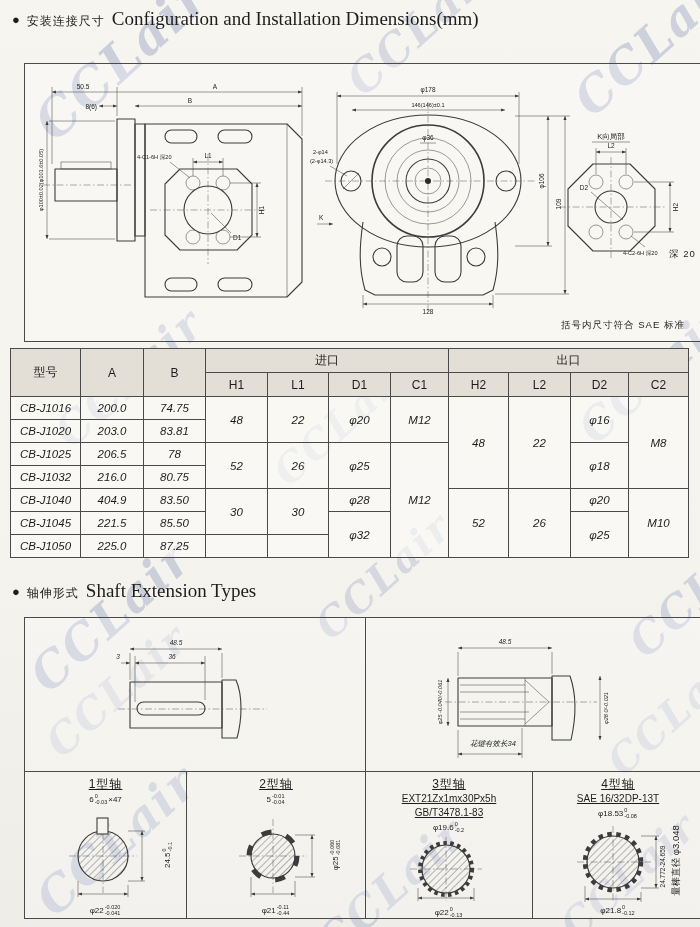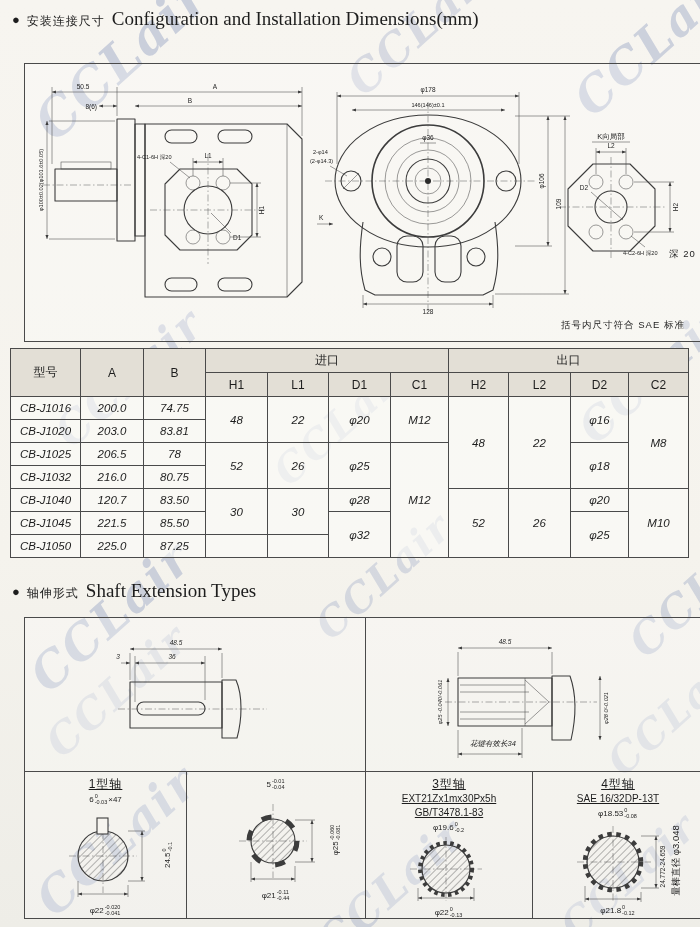--- a/index.html
+++ b/index.html
@@ -269,21 +269,21 @@
         <td rowspan="5">M12</td>
         <td rowspan="2">φ18</td>
       </tr>
       <tr>
         <td>CB-J1032</td>
         <td>216.0</td>
         <td>80.75</td>
       </tr>
       <tr>
         <td>CB-J1040</td>
-        <td>120.7</td>
+        <td>404.9</td>
         <td>83.50</td>
         <td rowspan="2">30</td>
         <td rowspan="2">30</td>
         <td>φ28</td>
         <td rowspan="3">52</td>
         <td rowspan="3">26</td>
         <td>φ20</td>
         <td rowspan="3">M10</td>
       </tr>
       <tr>
@@ -395,20 +395,21 @@
             <span>φ22</span>
             <span class="tols">
                 <span>-0.020</span>
                 <span>-0.041</span>
               </span>
           </div>
         </div>
       </div>
 
       <div class="type-cell">
+        <div class="type-label">2型轴</div>
         <div class="type-draw">
           <div class="dim d-top">
             <span>5</span>
             <span class="tols">
                 <span>-0.01</span>
                 <span>-0.04</span>
               </span>
           </div>
           <svg viewBox="0 0 110 92" width="110" height="92">
             <line class="cl" x1="18" y1="49" x2="86" y2="49"></line>

